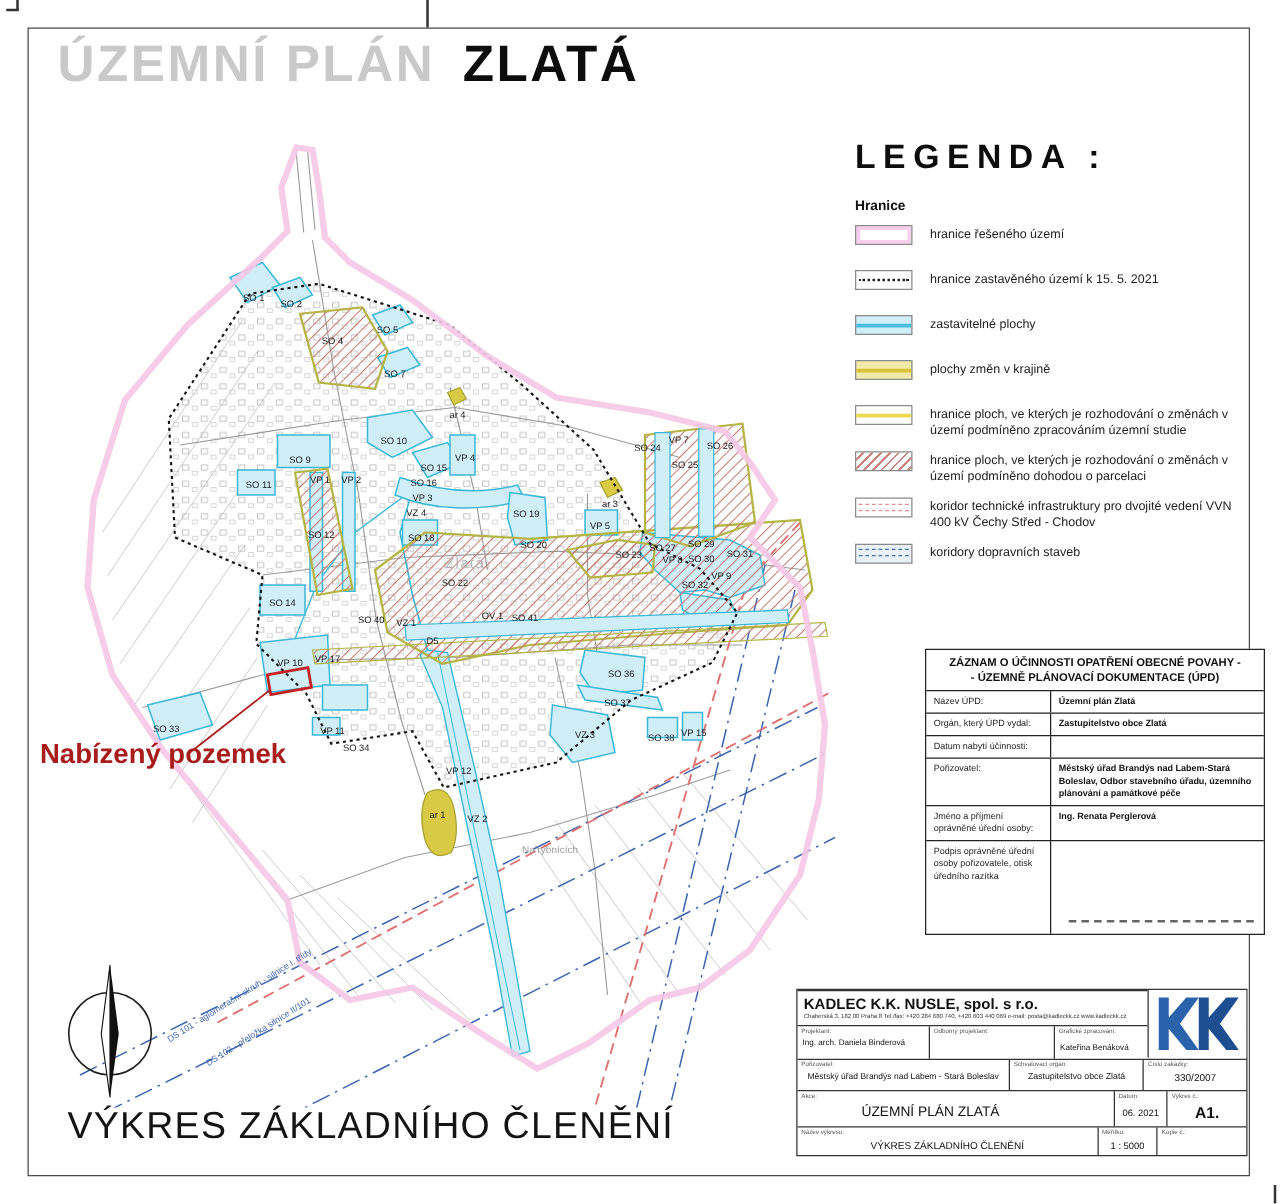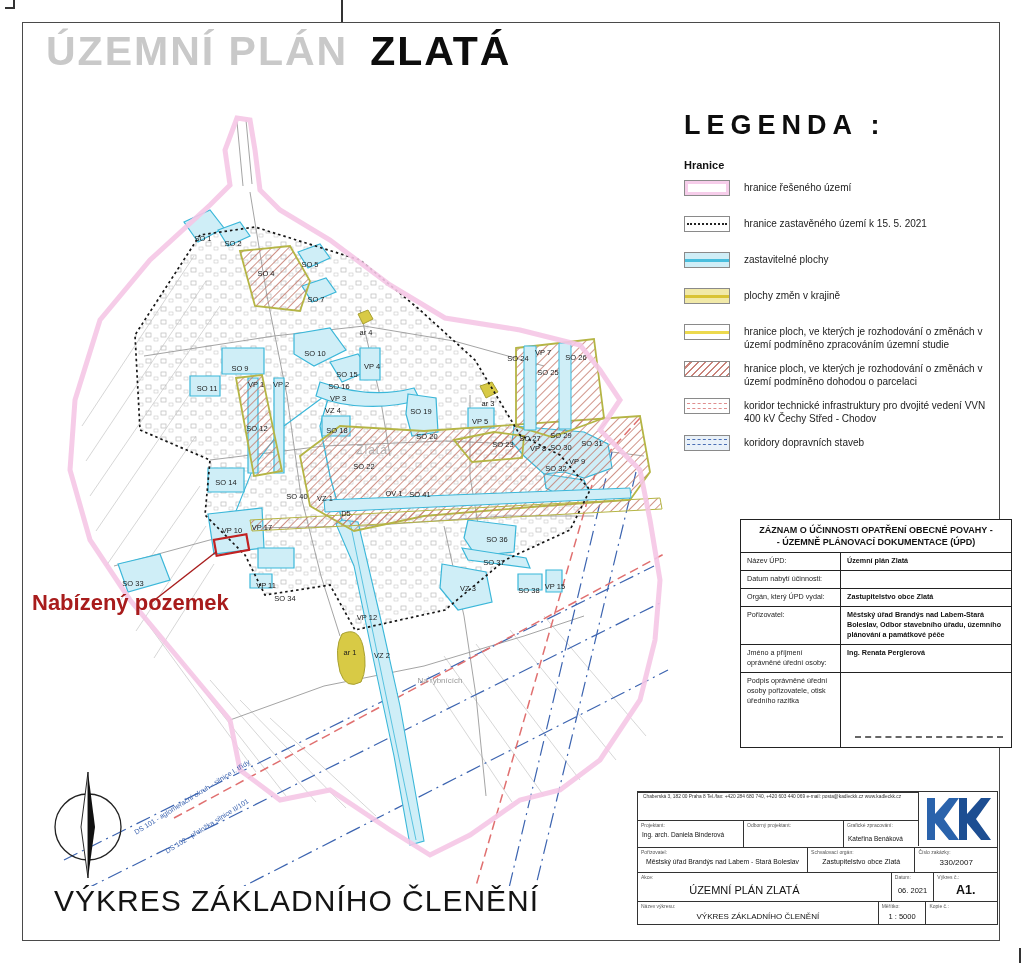--- a/index.html
+++ b/index.html
@@ -317,26 +317,26 @@
     <div class="zaznam-title">
       <div>ZÁZNAM O ÚČINNOSTI OPATŘENÍ OBECNÉ POVAHY -</div>
       <div>- ÚZEMNĚ PLÁNOVACÍ DOKUMENTACE (ÚPD)</div>
     </div>
     <div id="zaznam-rows">
         <div class="zrow">
           <div class="zlabel">Název ÚPD:</div>
           <div class="zvalue">Územní plán Zlatá</div>
         </div>
         <div class="zrow">
+          <div class="zlabel">Orgán, který ÚPD vydal:</div>
+          <div class="zvalue">Zastupitelstvo obce Zlatá</div>
+        </div>
+        <div class="zrow">
           <div class="zlabel">Datum nabytí účinnosti:</div>
           <div class="zvalue"></div>
-        </div>
-        <div class="zrow">
-          <div class="zlabel">Orgán, který ÚPD vydal:</div>
-          <div class="zvalue">Zastupitelstvo obce Zlatá</div>
         </div>
         <div class="zrow">
           <div class="zlabel">Pořizovatel:</div>
           <div class="zvalue">Městský úřad Brandýs nad Labem-Stará Boleslav, Odbor stavebního úřadu, územního plánování a památkové péče</div>
         </div>
         <div class="zrow">
           <div class="zlabel">Jméno a příjmení oprávněné úřední osoby:</div>
           <div class="zvalue">Ing. Renata Perglerová</div>
         </div>
         <div class="zrow sig">
@@ -356,20 +356,21 @@
 
   <div class="tb">
     <div class="tb-logo">
       <svg width="70" height="46" viewBox="0 0 70 46">
         <path d="M4,2 h8 v16 L26,2 h10 L21,23 36,44 H26 L12,27 v17 H4 Z" fill="#2a63ac"></path>
         <path d="M36,2 h8 v16 L58,2 h10 L53,23 68,44 H58 L44,27 v17 h-8 Z" fill="#1d4e92"></path>
       </svg>
     </div>
     <div class="tb-row" style="height:27px;">
       <div class="tb-cell" style="width:282px;">
+        <div class="tb-company-name">KADLEC K.K. NUSLE, spol. s r.o.</div>
         <div class="tb-address">Chaberská 3, 182 00  Praha 8     Tel./fax: +420 284 680 740, +420 603 440 069     e-mail: posta@kadleckk.cz     www.kadleckk.cz</div>
       </div>
     </div>
     <div class="tb-row" style="height:26px;">
       <div class="tb-cell" style="width:105px;">
         <span class="cap">Projektant:</span>
         <div class="val-sm">Ing. arch. Daniela Binderová</div>
       </div>
       <div class="tb-cell" style="width:100px;">
         <span class="cap">Odborný projektant:</span>

